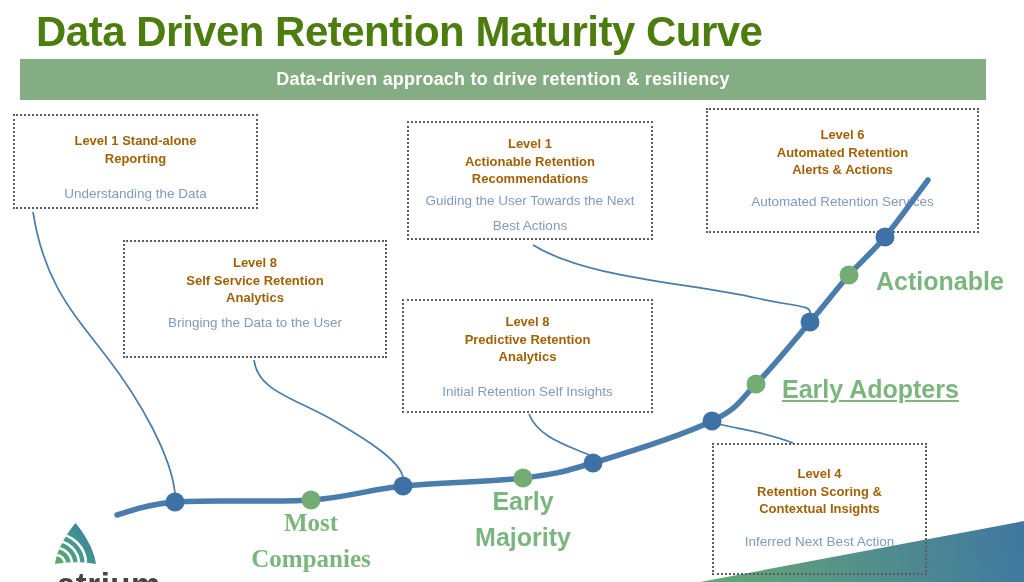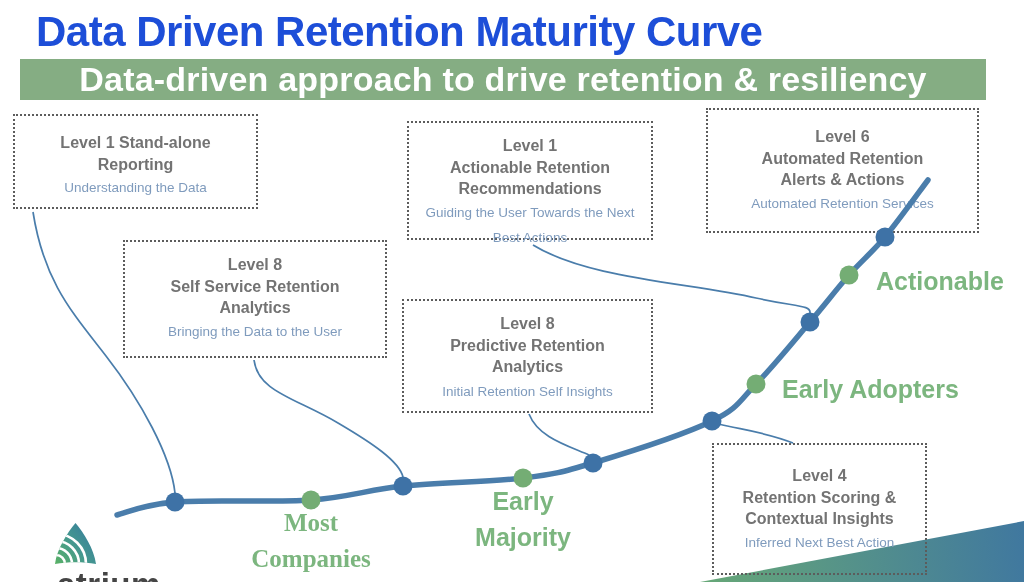--- a/index.html
+++ b/index.html
@@ -3,63 +3,63 @@
 <meta charset="utf-8">
 <style>
   html,body { margin:0; padding:0; }
   body { font-family: "Liberation Sans", "DejaVu Sans", sans-serif; background:#ffffff; }
   #stage {
     position:relative; width:1024px; height:582px; overflow:hidden; background:#ffffff;
   }
   
   #page-title {
     position:absolute; left:36px; top:8px; width:900px;
-    font-size:42px; font-weight:bold; color:#1d4ed8; letter-spacing:-0.5px;
+    font-size:42px; font-weight:bold; color:#4d7c0f; letter-spacing:-0.5px;
   }
   #banner {
     position:absolute; left:20px; top:59px; width:966px; height:41px;
     background:#85ad83; display:flex; align-items:center; justify-content:center;
   }
   #banner .banner-text {
-    color:#ffffff; font-weight:bold; font-size:34px; letter-spacing:0.2px;
+    color:#ffffff; font-weight:bold; font-size:18px; letter-spacing:0.2px;
   }
   
   .box {
     position:absolute; border:2px dotted #5c5c5c; box-sizing:border-box;
     display:flex; flex-direction:column; align-items:center; text-align:center;
     z-index:5; background:transparent;
   }
   .box-title {
-    color:#737373; font-weight:bold; font-size:16px; line-height:1.35;
+    color:#a16207; font-weight:bold; font-size:13px; line-height:1.35;
     white-space:pre-line;
   }
   .box-sub {
     color:#7f9bbd; font-size:13.5px; line-height:1.9; white-space:pre-line;
     margin-top:auto;
   }
   .l1 { left:13px;  top:114px; width:245px; height:95px;  padding-top:16px; }
-  .l1 .box-sub { margin-bottom:8px; }
+  .l1 .box-sub { margin-bottom:0; }
   .l2 { left:123px; top:240px; width:264px; height:118px; padding-top:12px; }
   .l2 .box-sub { margin-bottom:20px; }
   .l3 { left:402px; top:299px; width:251px; height:114px; padding-top:12px; }
   .l3 .box-sub { margin-bottom:6px; }
   .l5 { left:407px; top:121px; width:246px; height:119px; padding-top:12px; }
   .l5 .box-sub { margin-bottom:20px; }
   .l6 { left:706px; top:108px; width:273px; height:125px; padding-top:16px; }
   .l6 .box-sub { margin-bottom:16px; }
   .l4 { left:712px; top:443px; width:215px; height:132px; padding-top:20px; }
   .l4 .box-sub { margin-bottom:18px; }
   
   .seg-label {
     position:absolute; color:#7cb67f; font-weight:bold; font-size:25px;
     line-height:1.45; white-space:pre-line; z-index:6;
   }
   #seg-most      { left:221px; top:505px; width:180px; text-align:center;font-family:Liberation Serif, serif; }
   #seg-majority  { left:433px; top:483px; width:180px; text-align:center; }
-  #seg-adopters  { left:782px; top:371px; }
+  #seg-adopters  { left:782px; top:371px;text-decoration:underline; }
   #seg-innov     { left:876px; top:263px; }
   
   #bg-svg, #fg-svg {
     position:absolute; left:0; top:0; width:1024px; height:582px; pointer-events:none;
   }
   #bg-svg { z-index:1; }
   #fg-svg { z-index:10; }
   
   #logo { position:absolute; left:52px; top:522px; display:flex; align-items:flex-start; z-index:6;flex-direction:column; }
   #logo .logo-text {

